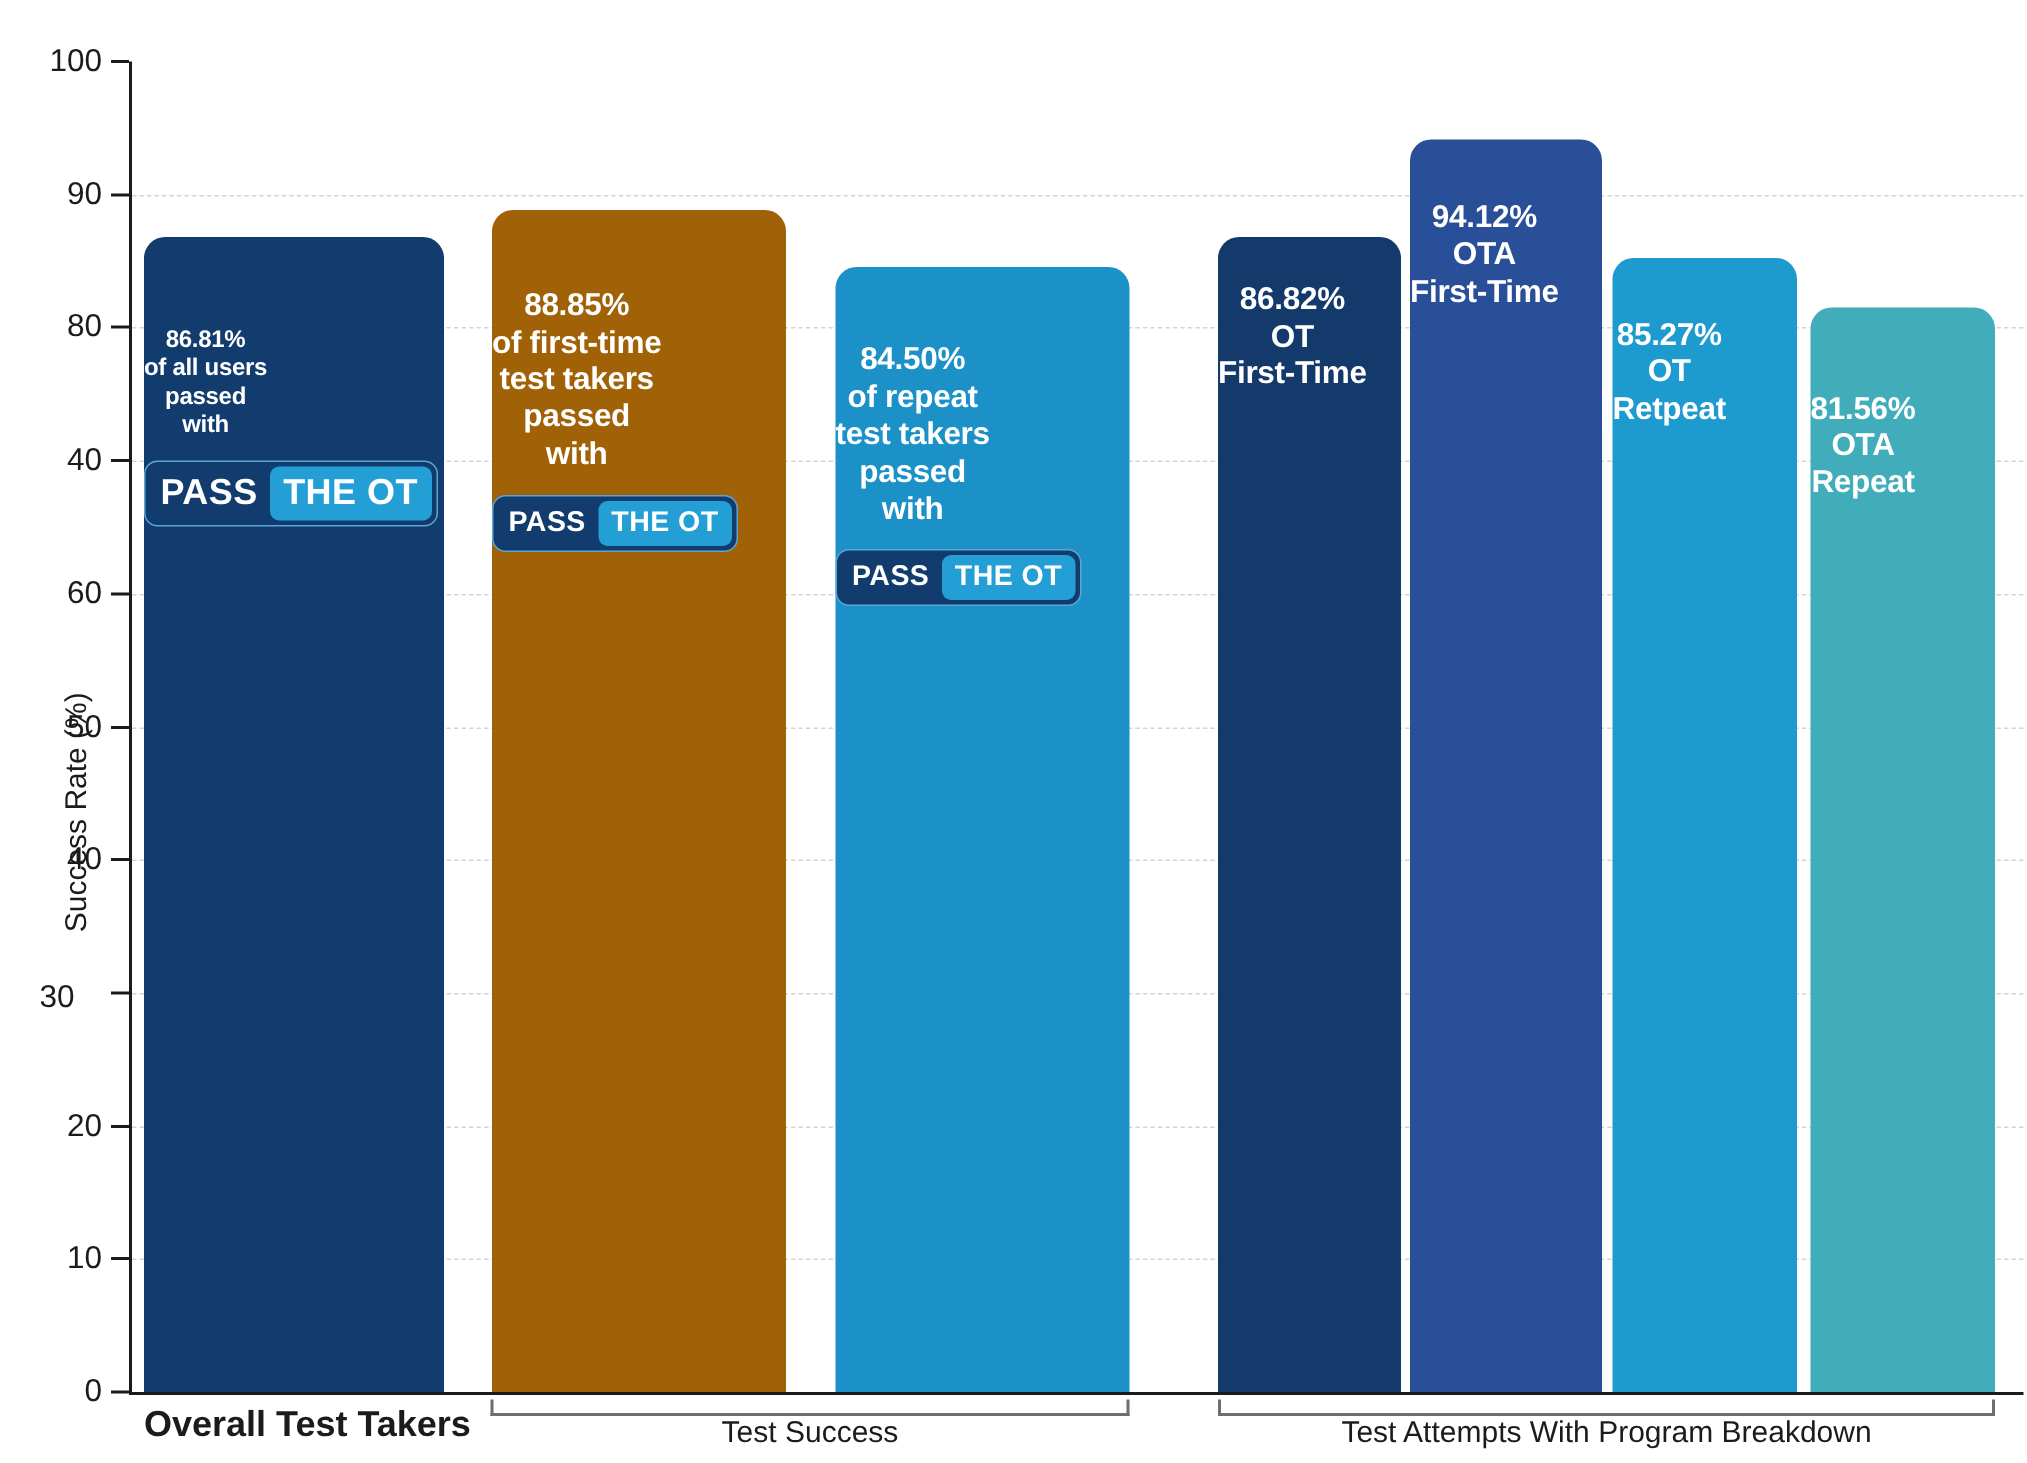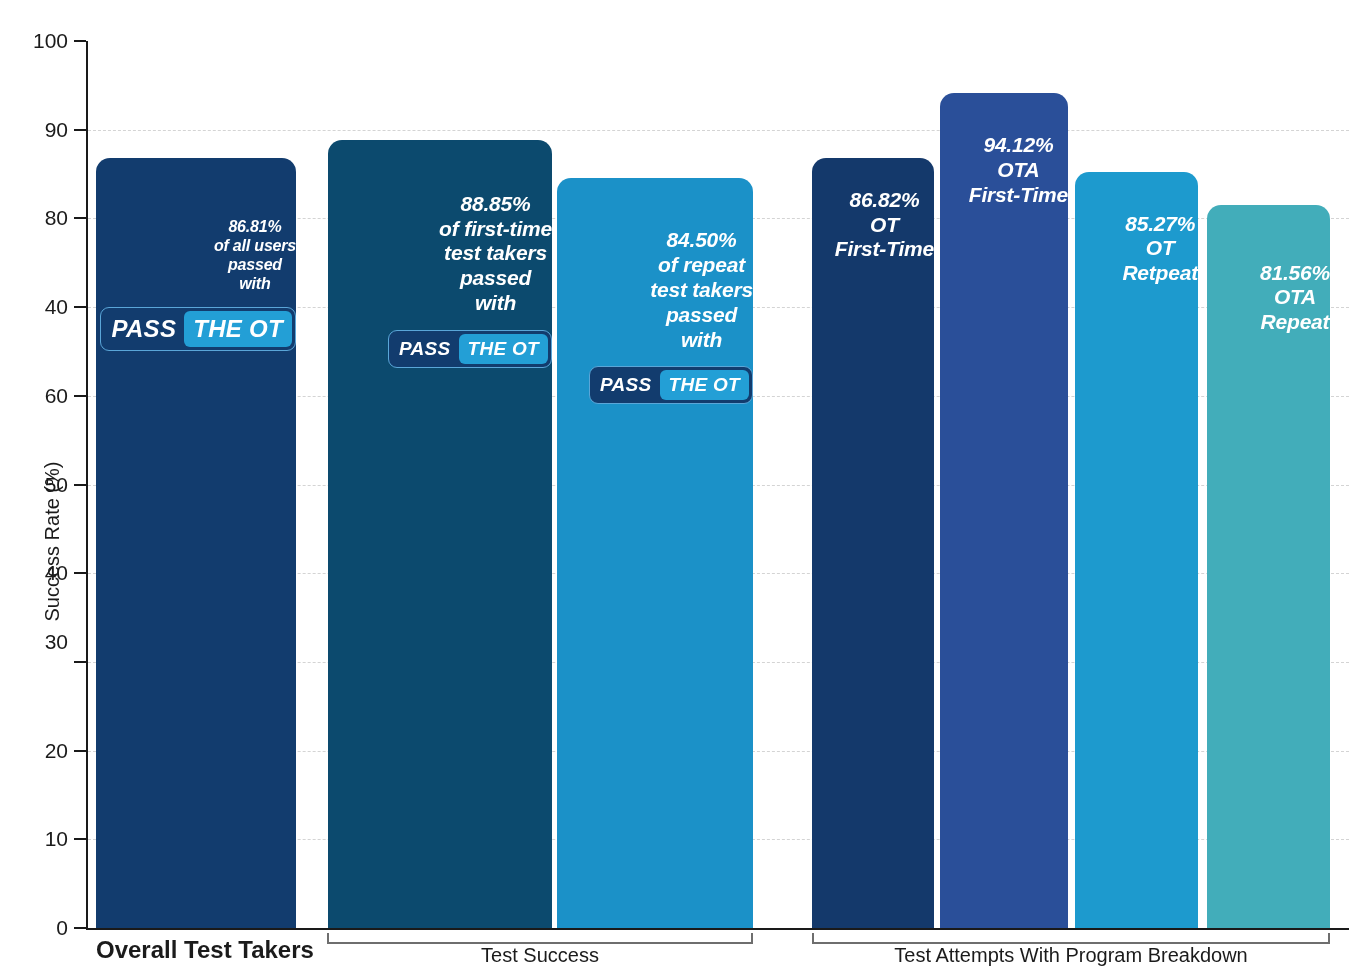--- a/index.html
+++ b/index.html
@@ -72,22 +72,21 @@
     white-space: nowrap;
   }
 
   
   .bar {
     position: absolute;
     border-radius: 14px 14px 0 0;
     box-sizing: border-box;
     display: flex;
     flex-direction: column;
-    align-items: flex-end;
-    font-style: italic;
+    align-items: flex-start;
   }
   .bar-text {
     color: #ffffff;
     font-weight: bold;
     text-align: center;
     line-height: 1.18;
     white-space: pre-line;
     font-family: "Liberation Sans", sans-serif;
     letter-spacing: -0.2px;
   }
@@ -166,21 +165,21 @@
   <div class="y-axis-line"></div>
   <div class="x-axis-line"></div>
   <div id="yticks">
       <div class="y-tick" style="top: 927px;"></div>
       <div class="y-tick-label" style="top: 928px;">0</div>
       <div class="y-tick" style="top: 838.3px;"></div>
       <div class="y-tick-label" style="top: 839.3px;">10</div>
       <div class="y-tick" style="top: 749.6px;"></div>
       <div class="y-tick-label" style="top: 750.6px;">20</div>
       <div class="y-tick" style="top: 660.9px;"></div>
-      <div class="y-tick-label" style="top: 642px;">30</div>
+      <div class="y-tick-label" style="top: 665px; text-align: center;">30</div>
       <div class="y-tick" style="top: 572.2px;"></div>
       <div class="y-tick-label" style="top: 573.2px;">40</div>
       <div class="y-tick" style="top: 483.5px;"></div>
       <div class="y-tick-label" style="top: 484.5px;">50</div>
       <div class="y-tick" style="top: 394.8px;"></div>
       <div class="y-tick-label" style="top: 395.8px;">60</div>
       <div class="y-tick" style="top: 306.1px;"></div>
       <div class="y-tick-label" style="top: 307.1px;">40</div>
       <div class="y-tick" style="top: 217.4px;"></div>
       <div class="y-tick-label" style="top: 218.4px;">80</div>
@@ -195,21 +194,21 @@
       <div class="bar" style="left: 96px; width: 200px; top: 157.995px; height: 770.005px; background: rgb(18, 60, 110);">
         <div class="bar-text big" style="margin-top: 60px;">86.81%
 of all users
 passed
 with</div>
         <div class="badge sz-lg" style="margin-top: 14px;">
           <span class="pass">PASS</span>
           <span class="theot">THE OT</span>
         </div>
       </div>
-      <div class="bar" style="left: 328px; width: 224px; top: 139.9px; height: 788.099px; background: #0c4a6e;">
+      <div class="bar" style="left: 328px; width: 196px; top: 139.9px; height: 788.099px; background: #a16207;">
         <div class="bar-text mid" style="margin-top: 52px;">88.85%
 of first-time
 test takers
 passed
 with</div>
         <div class="badge sz-md" style="margin-top: 14px;">
           <span class="pass">PASS</span>
           <span class="theot">THE OT</span>
         </div>
       </div>

